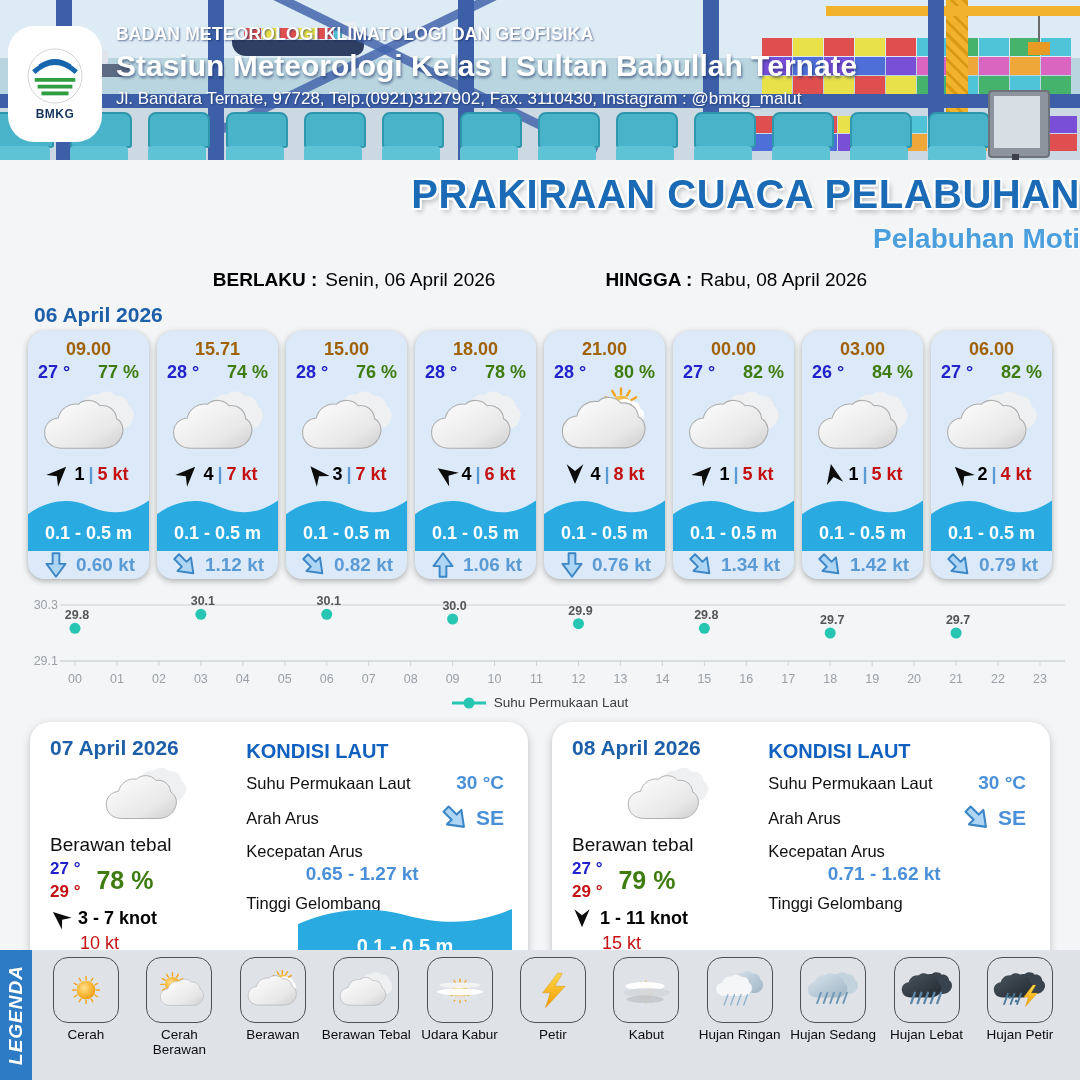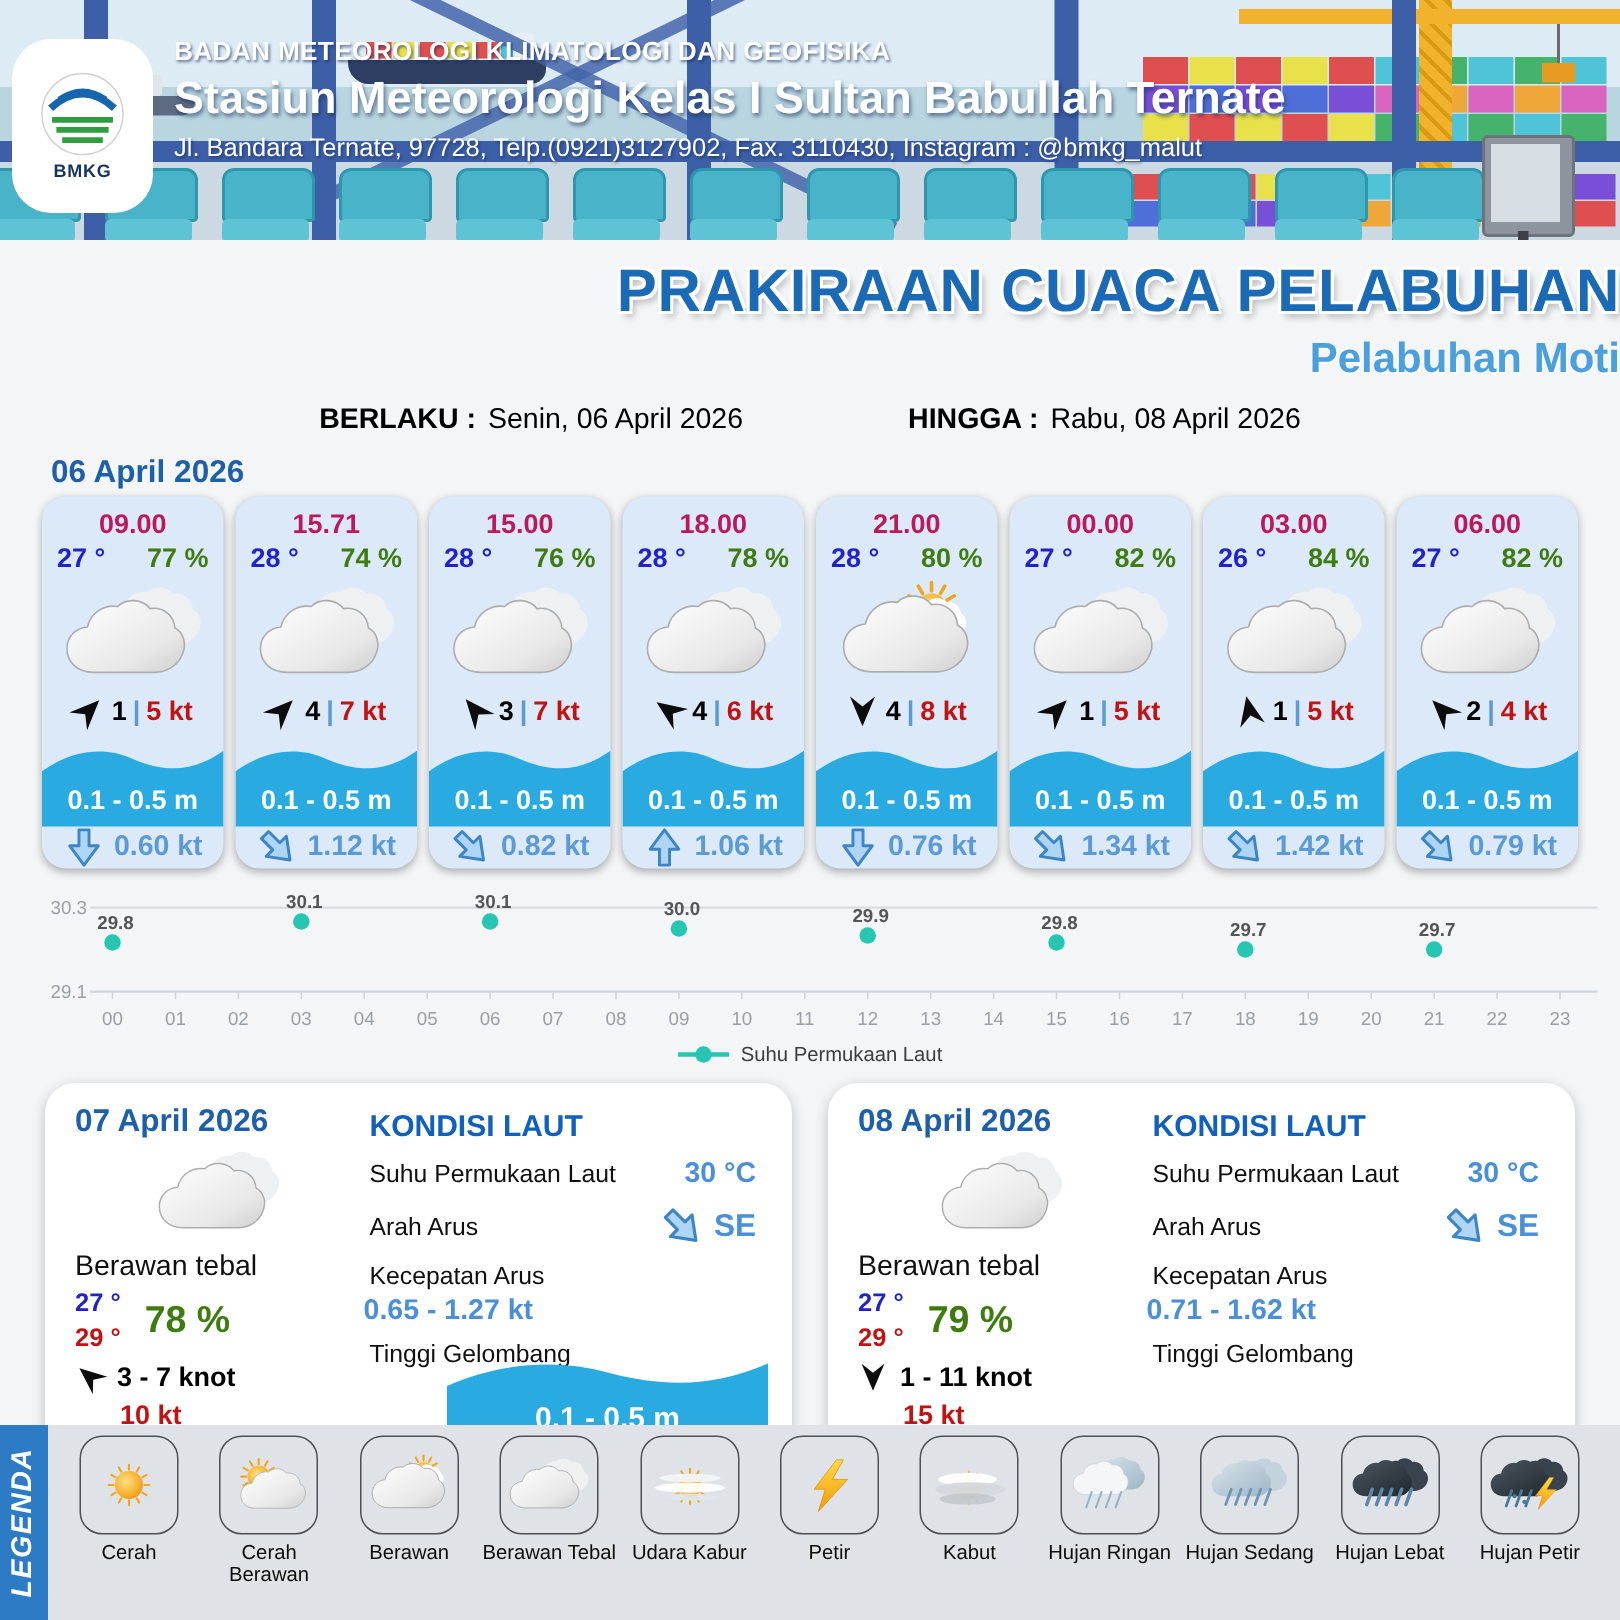--- a/index.html
+++ b/index.html
@@ -45,21 +45,21 @@
   .sub-title{font-size:28px;font-weight:bold;color:#4b9fdd;margin-top:6px;
     text-shadow:1px 1px 0 #fff;}
   .validity{display:flex;justify-content:center;gap:110px;margin-top:14px;font-size:19px;color:#000;}
   .validity b{font-weight:bold;}
   .vvalue{margin-left:8px;font-weight:normal;}
   .fdate{margin:12px 0 4px 34px;font-size:21px;font-weight:bold;color:#1d5fa8;}
   
   .cards{display:flex;gap:8px;padding:0 28px;}
   .hcard{width:122px;height:248px;background:#dce9f8;border-radius:16px;overflow:hidden;
     box-shadow:0 2px 6px rgba(0,0,0,.3);display:flex;flex-direction:column;}
-  .hc-time{text-align:center;font-size:18px;font-weight:bold;color:#be185d;margin-top:8px;}
+  .hc-time{text-align:center;font-size:18px;font-weight:bold;color:#a16207;margin-top:8px;}
   .hc-meta{display:flex;justify-content:space-between;padding:2px 10px 0 10px;font-size:18px;font-weight:bold;}
   .hc-temp{color:#2222cc;}
   .hc-hum{color:#3e7c10;}
   .hc-icon{height:84px;display:flex;align-items:center;justify-content:center;}
   .hc-wind{display:flex;align-items:center;justify-content:center;gap:4px;height:30px;font-size:18px;font-weight:bold;}
   .hc-wind .dart svg{width:22px;height:22px;display:block;}
   .wsep{color:#5b9bd5;font-weight:bold;}
   .wgust{color:#c41212;}
   .hc-wave{position:relative;height:62px;margin-top:6px;}
   .hc-wave svg{position:absolute;left:0;top:0;width:100%;height:100%;}
@@ -78,28 +78,28 @@
   .d-date{font-size:21px;font-weight:bold;color:#1d5fa8;}
   .d-icon{height:66px;display:flex;align-items:center;justify-content:center;margin-top:2px;}
   .d-cond{font-size:19px;color:#101010;margin-top:6px;}
   .d-temps{display:flex;align-items:center;gap:16px;margin-top:2px;}
   .d-tcol{display:flex;flex-direction:column;font-size:17px;font-weight:bold;line-height:1.35;}
   .d-tmin{color:#2222cc;}
   .d-tmax{color:#c41212;}
   .d-hum{color:#3e7c10;font-size:25px;font-weight:bold;}
   .d-wind{display:flex;align-items:center;gap:8px;font-size:18px;font-weight:bold;margin-top:4px;}
   .d-wind .dart svg{width:20px;height:20px;display:block;}
-  .d-gust{color:#c41212;font-size:18px;font-weight:bold;margin:4px 0 0 30px;}
+  .d-gust{color:#c41212;font-size:18px;font-weight:normal;margin:4px 0 0 30px;}
   .sea-title{font-size:20px;font-weight:bold;color:#1060c0;margin:4px 0 6px 4px;}
   .sea-row{display:flex;justify-content:space-between;align-items:center;margin:9px 4px 0 4px;}
   .sea-label{font-size:16.5px;color:#101010;}
   .sea-val{font-size:19px;font-weight:bold;color:#4a90d9;}
   .sea-dir{display:flex;align-items:center;gap:6px;font-size:21px;font-weight:bold;color:#4a90d9;}
   .sea-dir svg{width:30px;height:30px;display:block;}
-  .sea-speed{text-align:left;padding-right:26px;font-size:19px;font-weight:bold;color:#4a90d9;margin-top:2px;}
+  .sea-speed{text-align:center;padding-right:26px;font-size:19px;font-weight:bold;color:#4a90d9;margin-top:2px;}
   .d-wavebadge{position:absolute;right:16px;bottom:10px;width:214px;height:62px;}
   .d-wavebadge svg{position:absolute;inset:0;width:100%;height:100%;}
   .d-wavetxt{position:absolute;left:0;right:0;bottom:6px;text-align:center;color:#fff;font-size:20px;font-weight:bold;}
   
   .legend{position:absolute;left:0;bottom:0;width:1080px;height:130px;background:#dfe3e8;}
   .legenda-strip{position:absolute;left:0;top:0;width:32px;height:130px;background:#2d7bc4;
     display:flex;align-items:center;justify-content:center;z-index:2;}
   .legenda-strip span{transform:rotate(-90deg);white-space:nowrap;color:#fff;font-weight:bold;
     font-style:italic;font-size:19px;letter-spacing:1px;}
   .legend-desc{margin-left:32px;height:34px;background:#16366d;color:#fff;font-style:italic;

